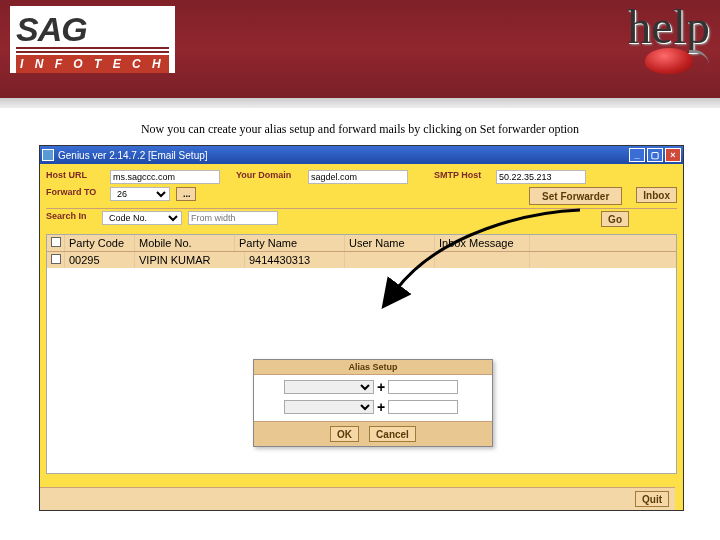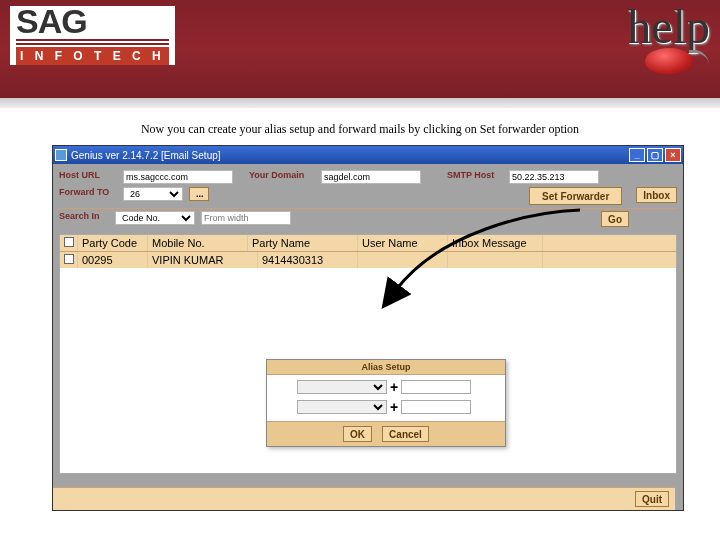--- a/index.html
+++ b/index.html
@@ -23,21 +23,22 @@
   .banner::after{
     content:"";
     position:absolute;
     left:0;right:0;bottom:-10px;height:10px;
     background:linear-gradient(to bottom,#ccc,#eee);
   }
   .logo-block {
     position: absolute;
     left: 10px; top: 6px;
     background: #fff;
-    padding: 0 6px 0 6px;
+    padding: 8px 6px 0 6px;
+    font-style: italic;
   }
   .logo-sag {
     font-family: "Trebuchet MS", sans-serif;
     font-weight: 900;
     font-size: 34px;
     letter-spacing: -1px;
     color: #333;
     line-height: 0.9;
   }
   .logo-lines { height:6px; background:repeating-linear-gradient(to bottom,#802028 0 2px,#fff 2px 4px); margin-top:2px;}
@@ -82,25 +83,25 @@
   
   .instruction {
     margin: 22px 60px 8px 60px;
     text-align: center;
     font-family: Liberation Serif, serif;
     font-size: 12px;
     line-height: 1.25;
   }
   
   .app-window {
-    margin: 0 36px 0 52px;
+    margin: 0 36px 0 39px;
     border: 1px solid #333;
     height: 366px;
     position: relative;
-    background: #a3a3a3;
+    background: #fde047;
   }
   .titlebar {
     height: 18px;
     background: linear-gradient(to bottom,#3a6ed5,#1e4aa8);
     display: flex;
     align-items: center;
     color: #fff;
     font-size: 10px;
     padding: 0 2px;
     position: relative;

